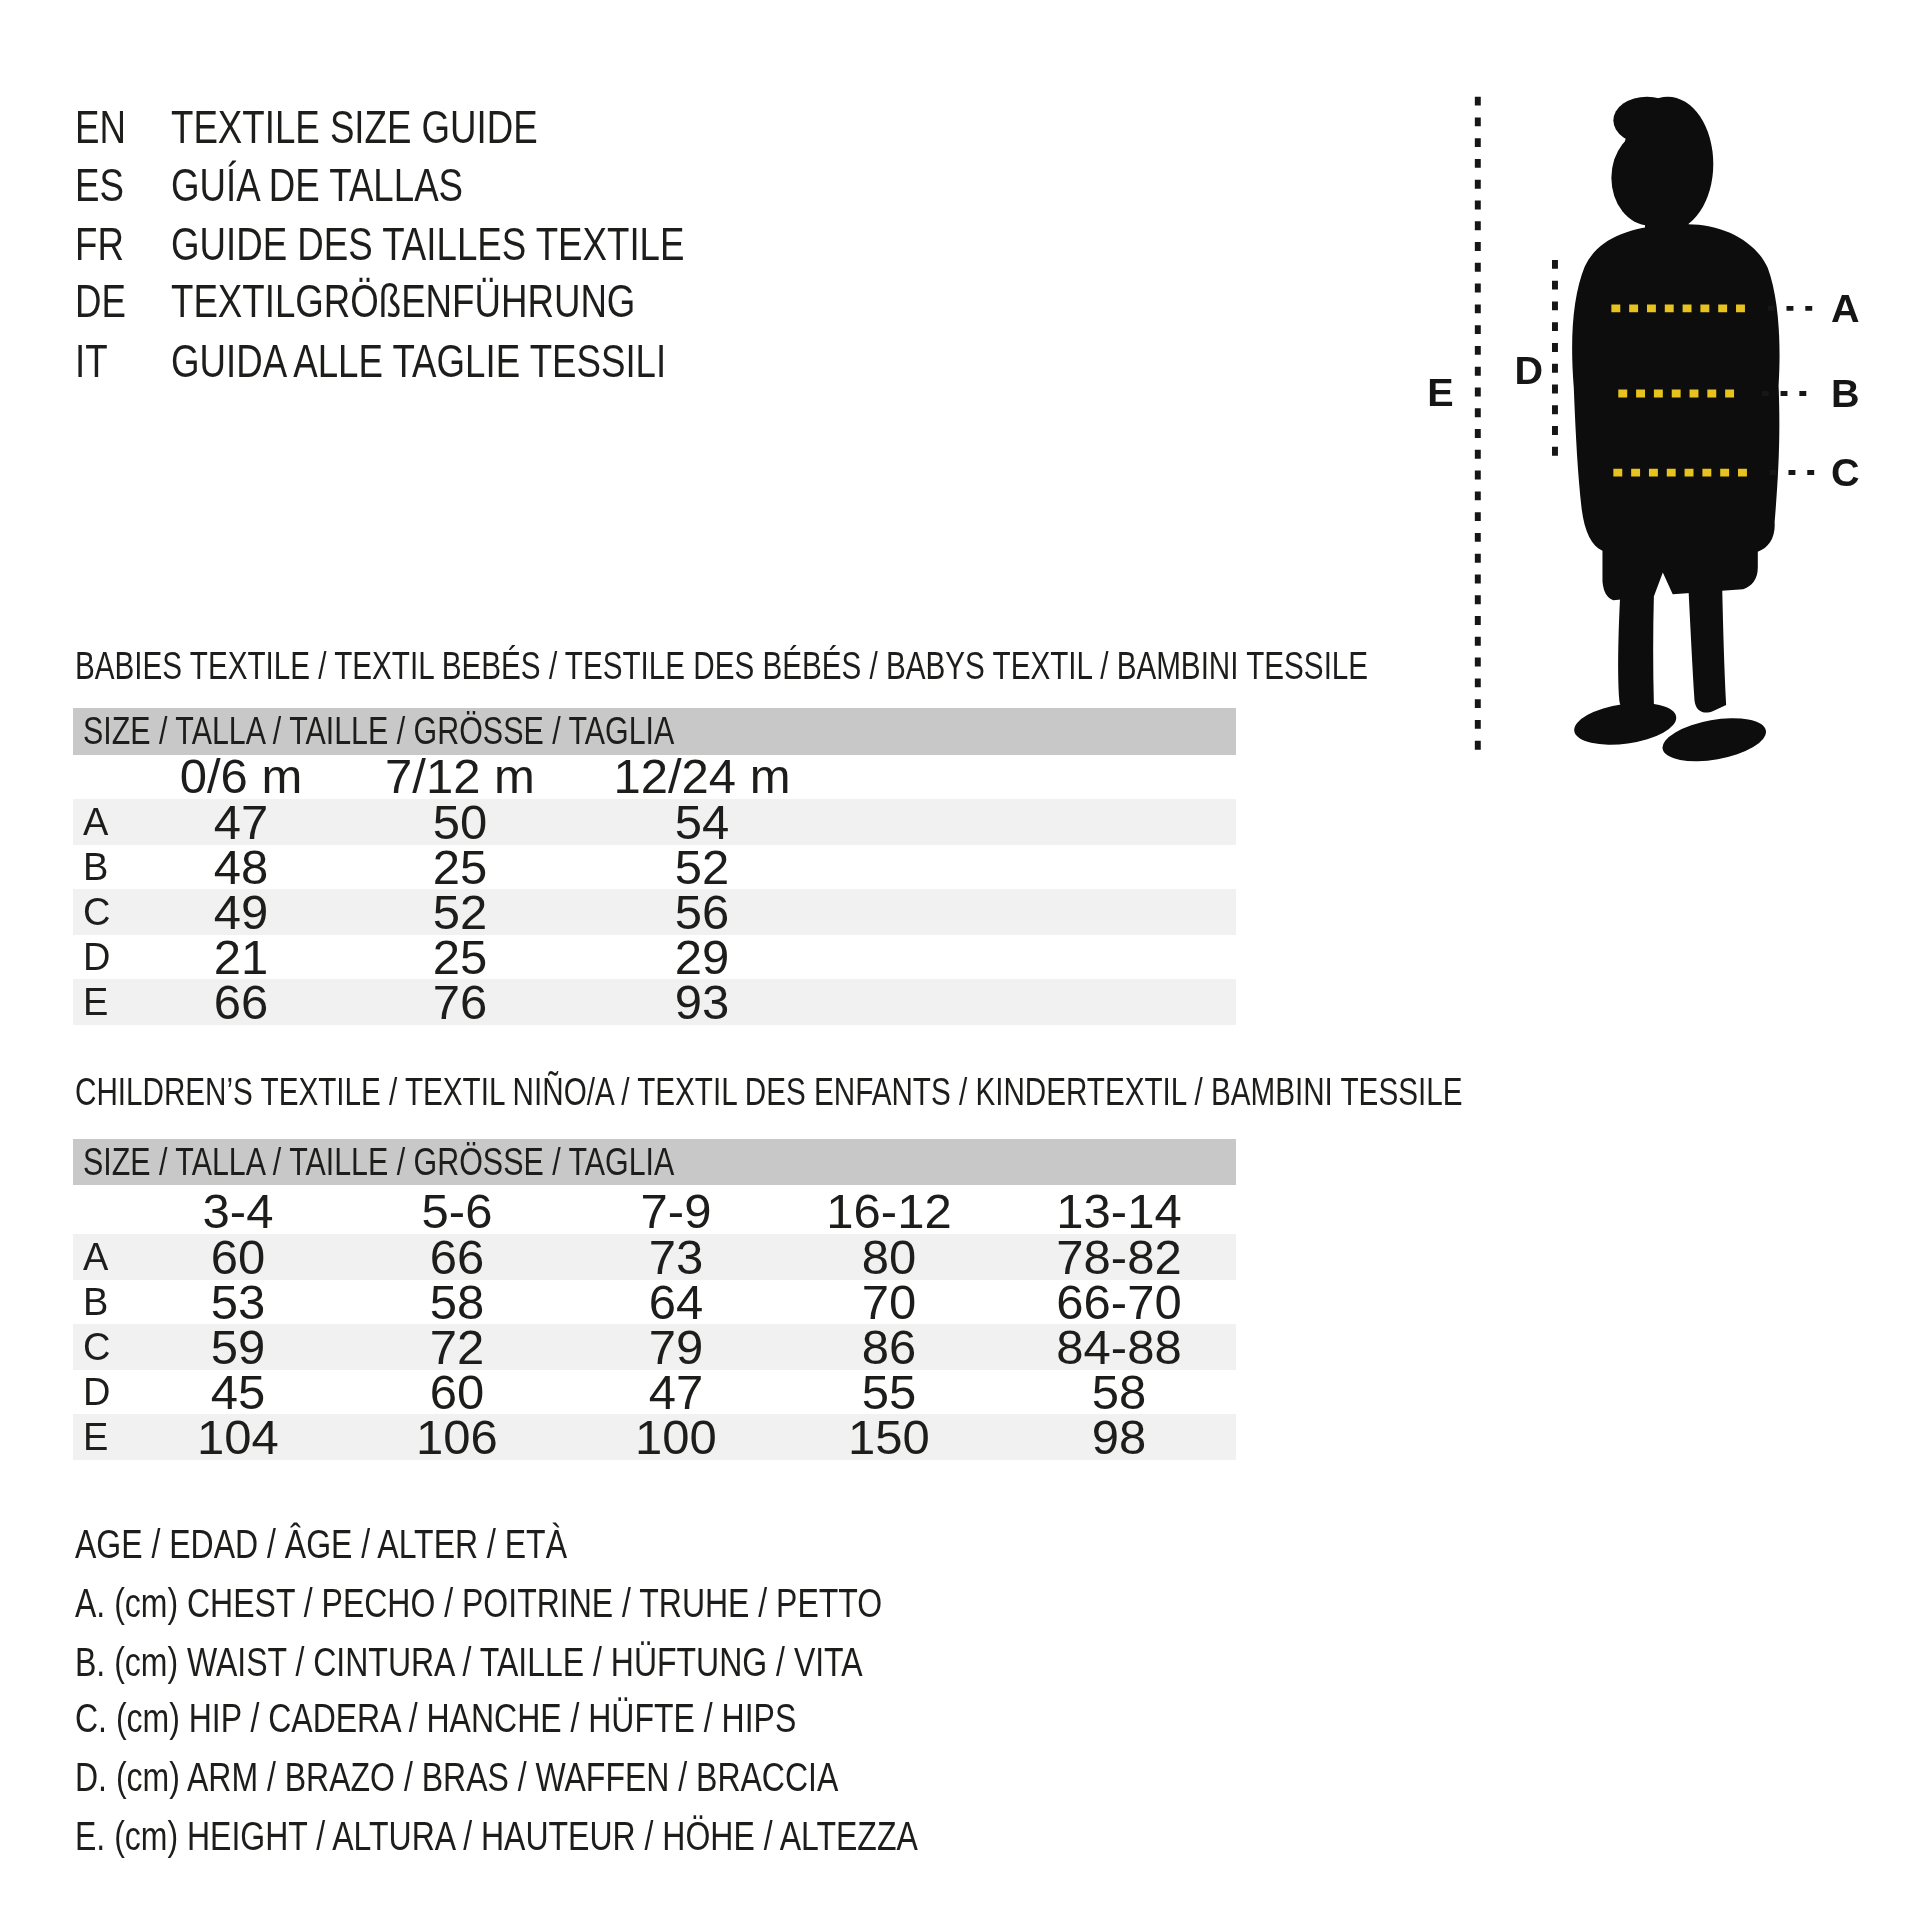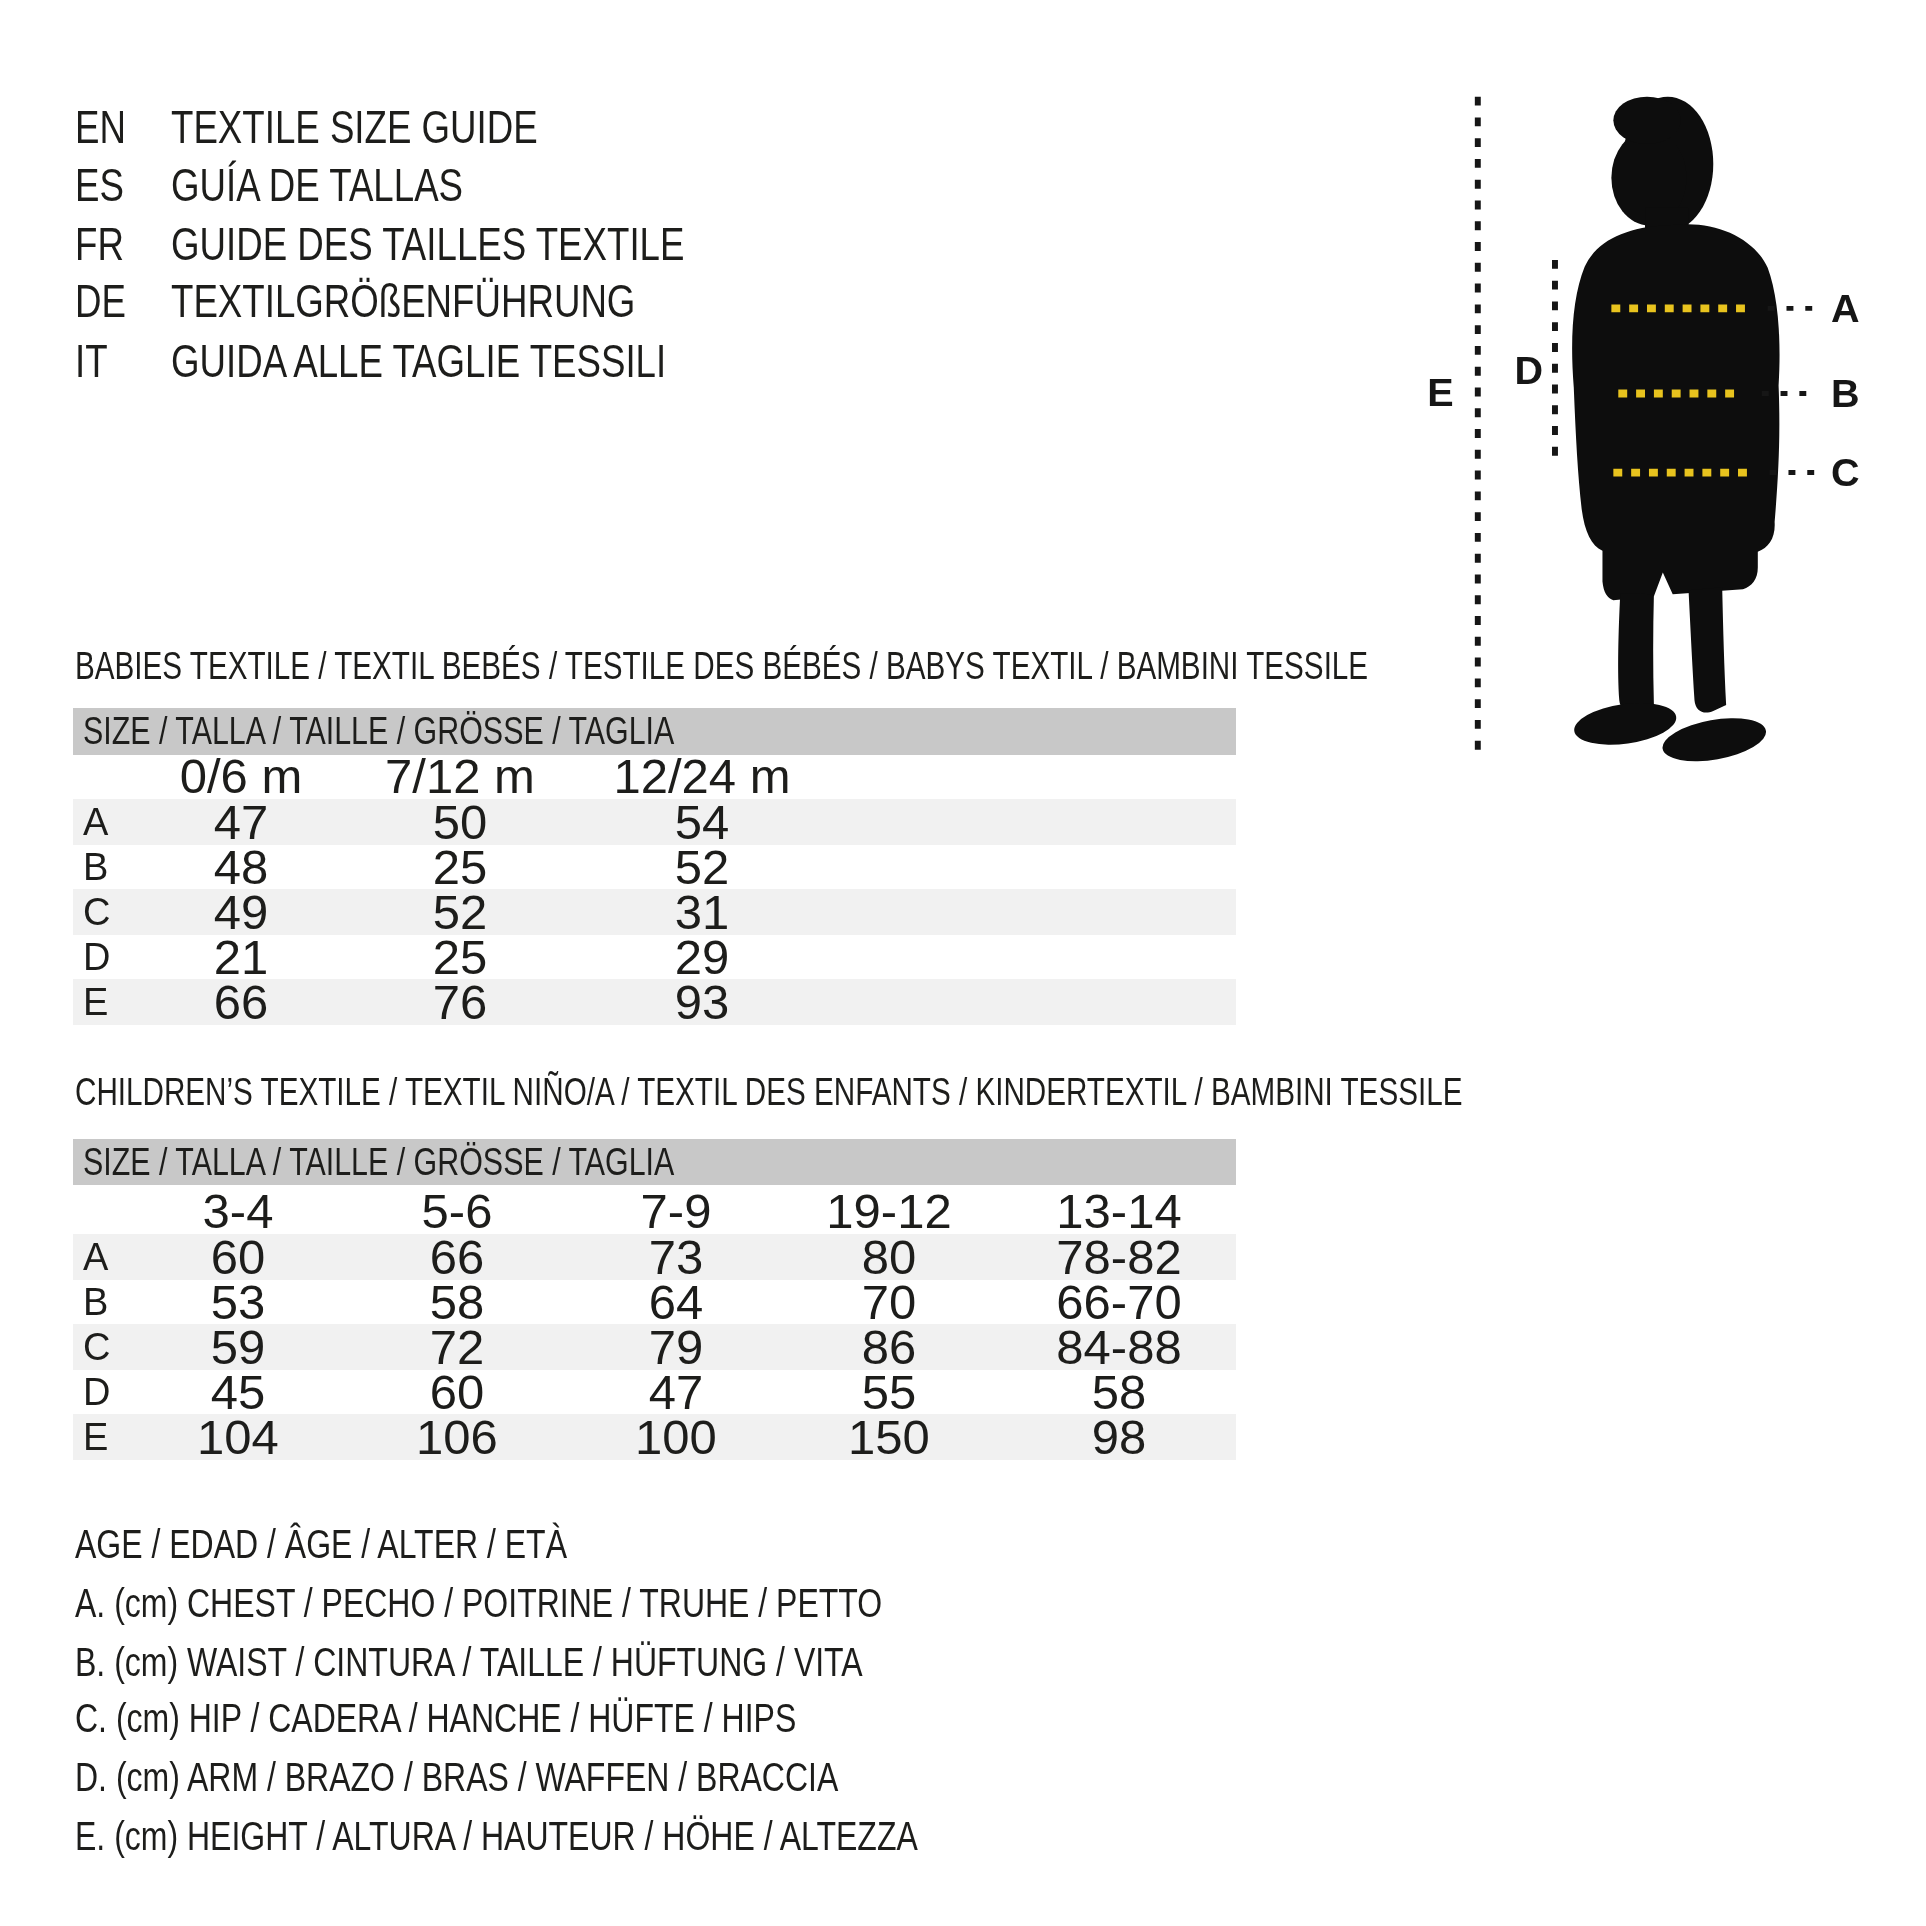--- a/index.html
+++ b/index.html
@@ -146,21 +146,21 @@
     <span class="cell b-c3 b-r1">54</span>
 
     <span class="rowlabel b-r2">B</span>
     <span class="cell b-c1 b-r2">48</span>
     <span class="cell b-c2 b-r2">25</span>
     <span class="cell b-c3 b-r2">52</span>
 
     <span class="rowlabel b-r3">C</span>
     <span class="cell b-c1 b-r3">49</span>
     <span class="cell b-c2 b-r3">52</span>
-    <span class="cell b-c3 b-r3">31</span>
+    <span class="cell b-c3 b-r3">56</span>
 
     <span class="rowlabel b-r4">D</span>
     <span class="cell b-c1 b-r4">21</span>
     <span class="cell b-c2 b-r4">25</span>
     <span class="cell b-c3 b-r4">29</span>
 
     <span class="rowlabel b-r5">E</span>
     <span class="cell b-c1 b-r5">66</span>
     <span class="cell b-c2 b-r5">76</span>
     <span class="cell b-c3 b-r5">93</span>
@@ -172,21 +172,21 @@
     <div class="sizebar" style="top:1139px;height:46px"></div>
     <span class="bar-label" style="top:1139px;line-height:46px">SIZE / TALLA / TAILLE / GRÖSSE / TAGLIA</span>
 
     <div class="stripe" style="top:1234px"></div>
     <div class="stripe" style="top:1324px"></div>
     <div class="stripe" style="top:1414px"></div>
 
     <span class="cell c-c1 c-r0">3-4</span>
     <span class="cell c-c2 c-r0">5-6</span>
     <span class="cell c-c3 c-r0">7-9</span>
-    <span class="cell c-c4 c-r0">19-12</span>
+    <span class="cell c-c4 c-r0">16-12</span>
     <span class="cell c-c5 c-r0">13-14</span>
 
     <span class="rowlabel c-r1">A</span>
     <span class="cell c-c1 c-r1">60</span>
     <span class="cell c-c2 c-r1">66</span>
     <span class="cell c-c3 c-r1">73</span>
     <span class="cell c-c4 c-r1">80</span>
     <span class="cell c-c5 c-r1">78-82</span>
 
     <span class="rowlabel c-r2">B</span>

